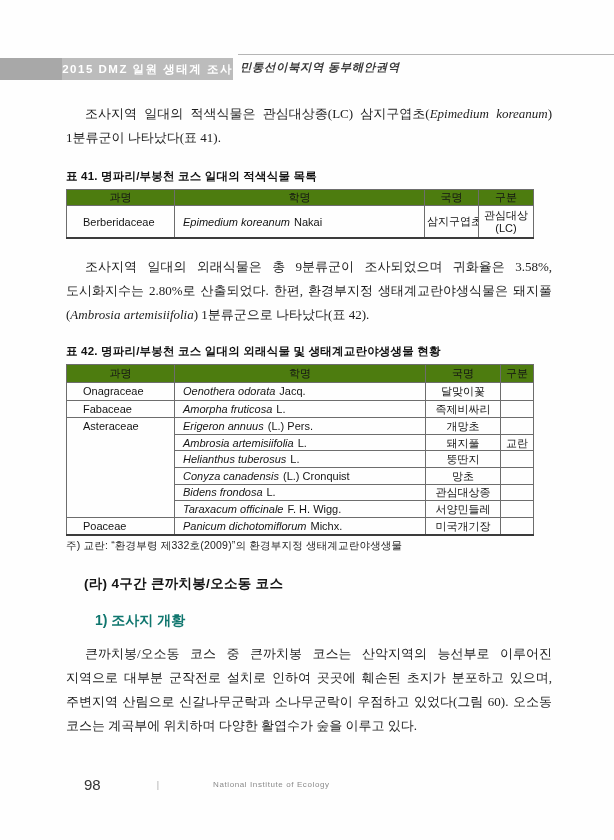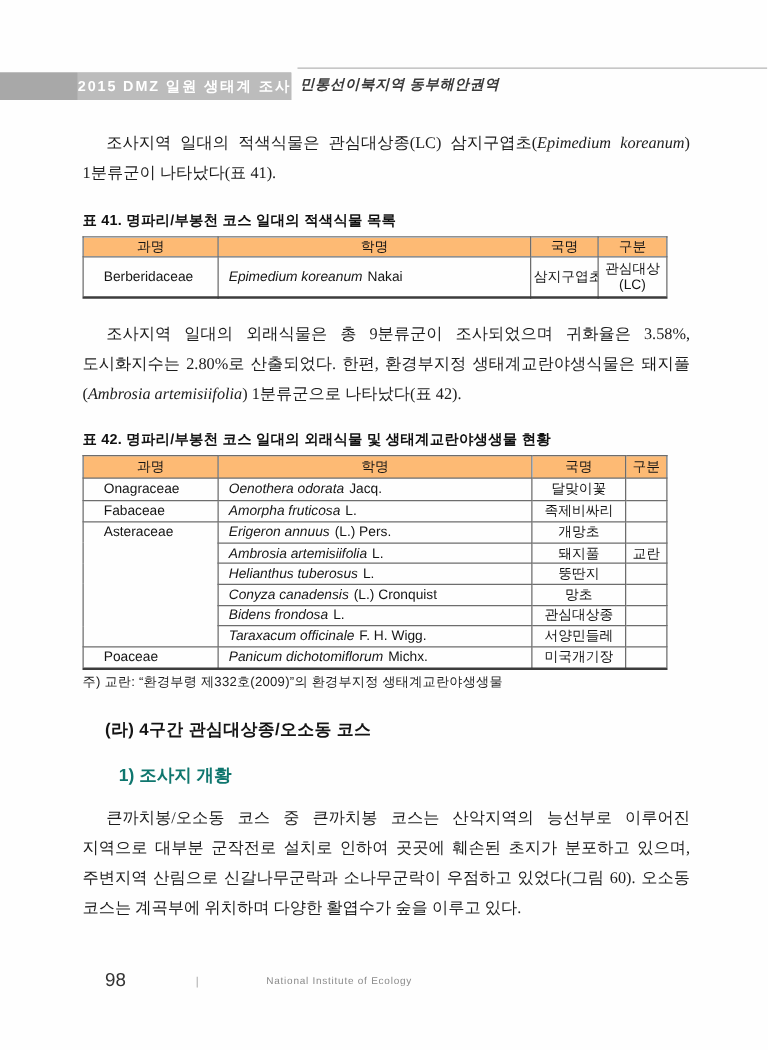--- a/index.html
+++ b/index.html
@@ -60,21 +60,21 @@
     font-size:11px;color:#141414;
     border-top:1.5px solid #4a4a4a;
     border-bottom:2px solid #3c3c3c;
   }
   table.rpt th, table.rpt td{
     border:1px solid #6d6d6d;
     text-align:center;vertical-align:middle;
     padding:0 2px;overflow:hidden;white-space:nowrap;
   }
   table.rpt th{
-    background:#fdba74;font-weight:normal;
+    background:#4d7c0f;font-weight:normal;
   }
   table.rpt td.fam{text-align:left;padding-left:16px;}
   table.rpt td.sci-cell{text-align:left;padding-left:8px;}
   .sci{font-style:italic;}
   .author{margin-left:4px;}
   #t41{top:189px;width:467px;}
   #t41 th{height:15px;}
   #t41 tbody td{height:31px;}
   #t41 td.cls{line-height:13px;white-space:normal;margin-top:33px;}
   #t42{top:364px;width:467px;}
@@ -206,21 +206,21 @@
       <tr>
         <td class="fam">Poaceae</td>
         <td class="sci-cell"><span class="sci">Panicum dichotomiflorum</span><span class="author">Michx.</span></td>
         <td>미국개기장</td>
         <td></td>
       </tr>
     </tbody>
   </table>
   <p class="footnote">주) 교란: “환경부령 제332호(2009)”의 환경부지정 생태계교란야생생물</p>
 
-  <h3 class="heading">(라) 4구간 관심대상종/오소동 코스</h3>
+  <h3 class="heading">(라) 4구간 큰까치봉/오소동 코스</h3>
   <h4 class="subheading">1) 조사지 개황</h4>
   <p class="para" id="p3">큰까치봉/오소동 코스 중 큰까치봉 코스는 산악지역의 능선부로 이루어진 지역으로 대부분 군작전로 설치로 인하여 곳곳에 훼손된 초지가 분포하고 있으며, 주변지역 산림으로 신갈나무군락과 소나무군락이 우점하고 있었다(그림 60). 오소동 코스는 계곡부에 위치하며 다양한 활엽수가 숲을 이루고 있다.</p>
 
   <div class="footer">
     <span class="page-num">98</span>
     <span class="footer-divider">|</span>
     <span class="institute">National Institute of Ecology</span>
   </div>
 
 </div>

